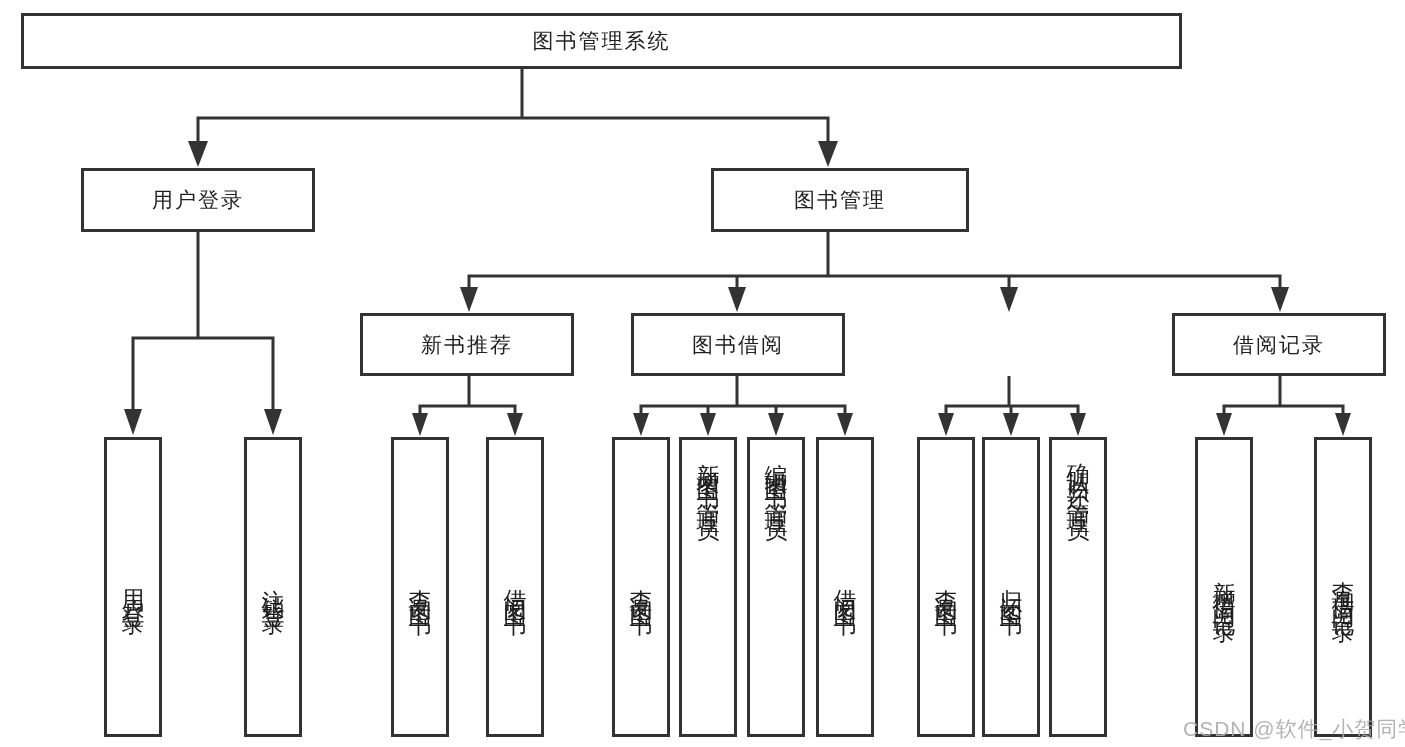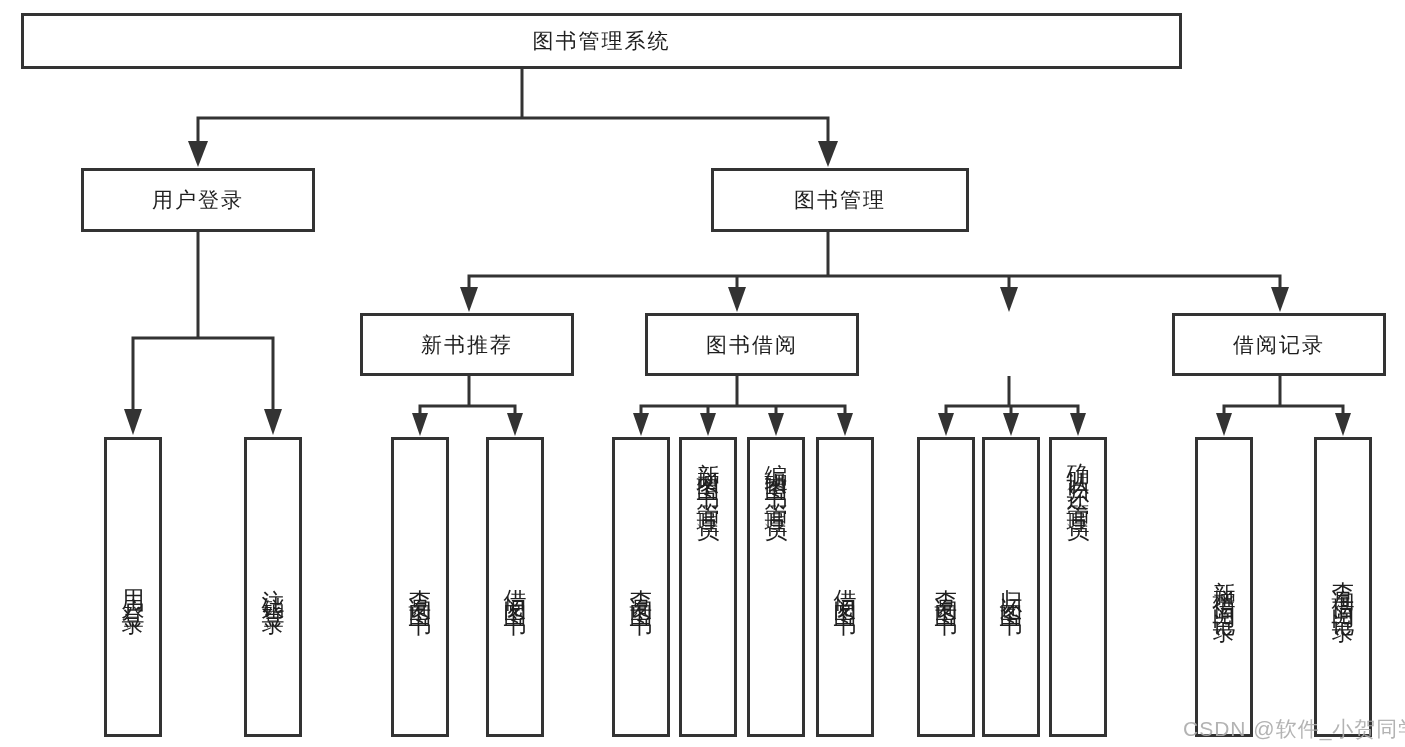--- a/index.html
+++ b/index.html
@@ -33,21 +33,21 @@
   }
   .node.h {
     font-size: 21px;
     letter-spacing: 2px;
   }
   .root   { left: 21px;  top: 13px;  width: 1161px; height: 56px; }
   .l2a    { left: 81px;  top: 168px; width: 234px;  height: 64px; }
   .l2b    { left: 711px; top: 168px; width: 258px;  height: 64px; }
   .l3     { top: 313px;  width: 214px; height: 63px; }
   .l3a    { left: 360px; }
-  .l3b    { left: 631px; margin-left: 14px; }
+  .l3b    { left: 631px; }
   .l3c    { left: 901px; }
   .l3d    { left: 1172px; }
   .leaf   { top: 437px;  width: 58px; height: 300px; }
   .leaf .vtext {
     writing-mode: vertical-rl;
     text-orientation: mixed;
     font-size: 23px;
     letter-spacing: 8px;
     line-height: 1;
     white-space: nowrap;

